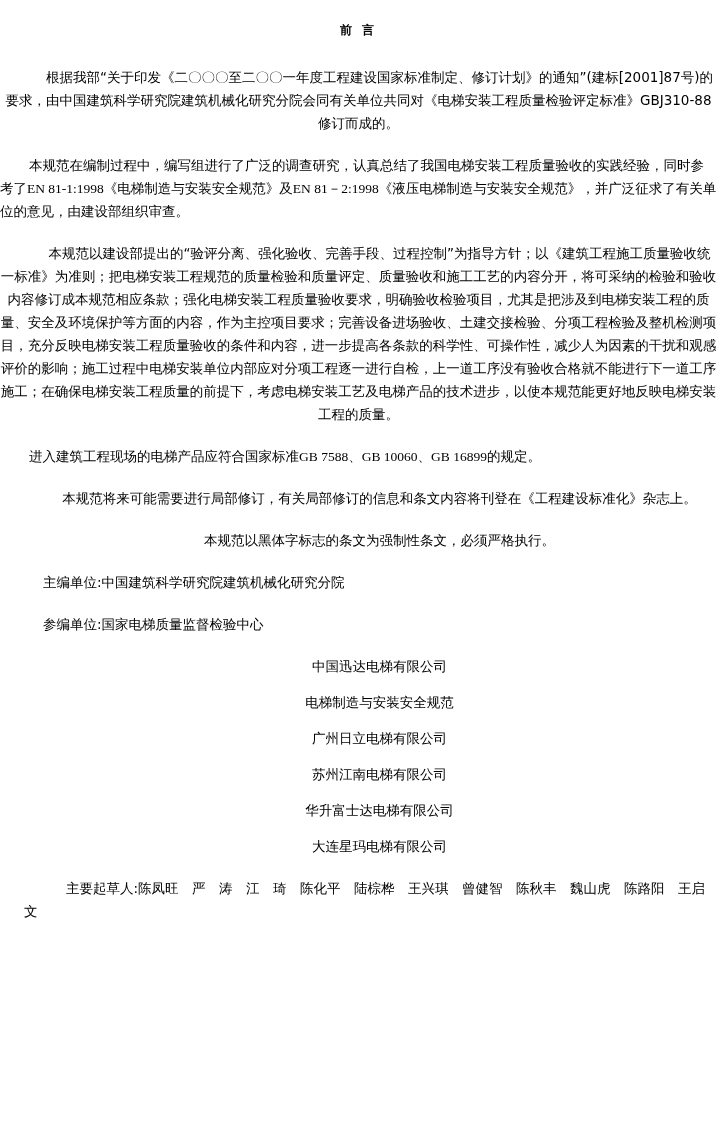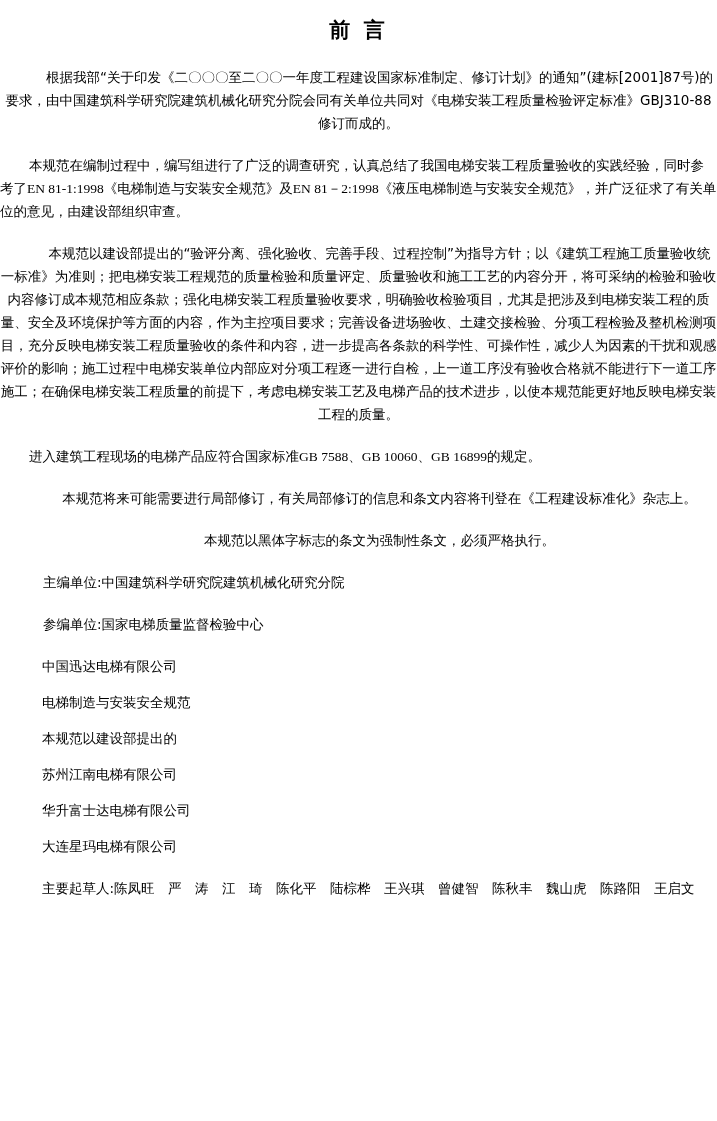--- a/index.html
+++ b/index.html
@@ -16,44 +16,46 @@
     color: #000000;
     font-family: "DejaVu Sans", sans-serif;
     font-size: 13.5px;
     line-height: 23px;
     box-sizing: border-box;
     padding-top: 20px;
   }
   .title {
     margin: 0;
     text-align: center;
-    font-size: 21px;
+    font-size: 12px;
     font-weight: bold;
     letter-spacing: 3px;
     line-height: 20px;
   }
   .para {
     margin: 19px 0;
   }
   .para:first-of-type {
     margin-top: 26px;
   }
   .indent-lg { text-indent: 42px; text-align: center; }
   .indent-sm { text-indent: 29px; font-family: Liberation Serif, serif; }
   .unit-line {
     margin: 19px 0;
     padding-left: 43px;
   }
   .company-line {
     margin: 13px 0;
     padding-left: 42px;
+    text-align: center;
   }
   .drafters-line {
     margin: 19px 0;
     text-indent: 42px;
+    padding-left: 24px;
   }
 </style>
 </head>
 <body>
 
 <div class="page">
 
   <h1 class="title">前 言</h1>
 
   <p class="para indent-lg">根据我部“关于印发《二〇〇〇至二〇〇一年度工程建设国家标准制定、修订计划》的通知”(建标[2001]87号)的要求，由中国建筑科学研究院建筑机械化研究分院会同有关单位共同对《电梯安装工程质量检验评定标准》GBJ310-88修订而成的。</p>
@@ -71,21 +73,21 @@
 
   <p class="unit-line">主编单位:中国建筑科学研究院建筑机械化研究分院</p>
 
   <p class="unit-line">参编单位:国家电梯质量监督检验中心</p>
 
   <p class="company-line">中国迅达电梯有限公司</p>
 
 
   <p class="company-line">电梯制造与安装安全规范</p>
 
-  <p class="company-line">本规范以建设部提出的</p>
+  <p class="company-line">广州日立电梯有限公司</p>
 
 
   <p class="company-line">苏州江南电梯有限公司</p>
 
   <p class="company-line">华升富士达电梯有限公司</p>
 
   <p class="company-line">大连星玛电梯有限公司</p>
 
   <p class="drafters-line">主要起草人:陈凤旺　严　涛　江　琦　陈化平　陆棕桦　王兴琪　曾健智　陈秋丰　魏山虎　陈路阳　王启文</p>
 

